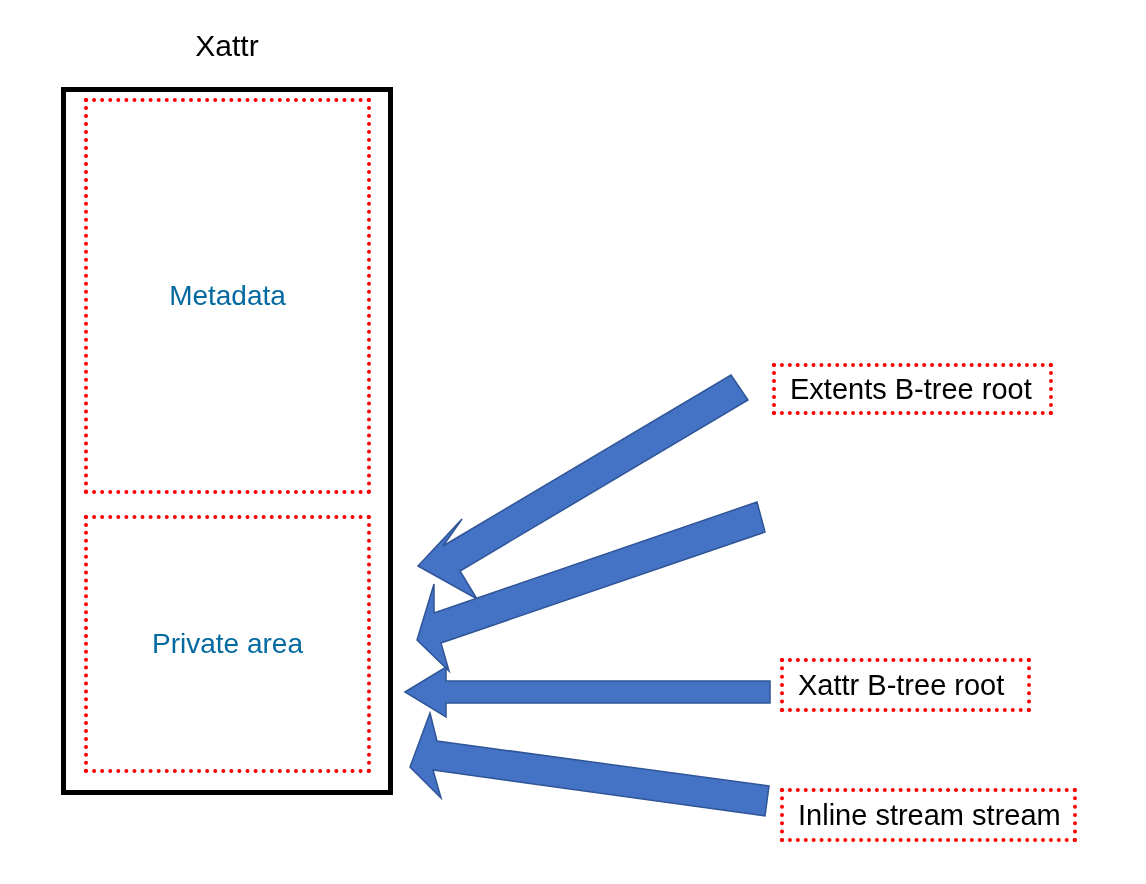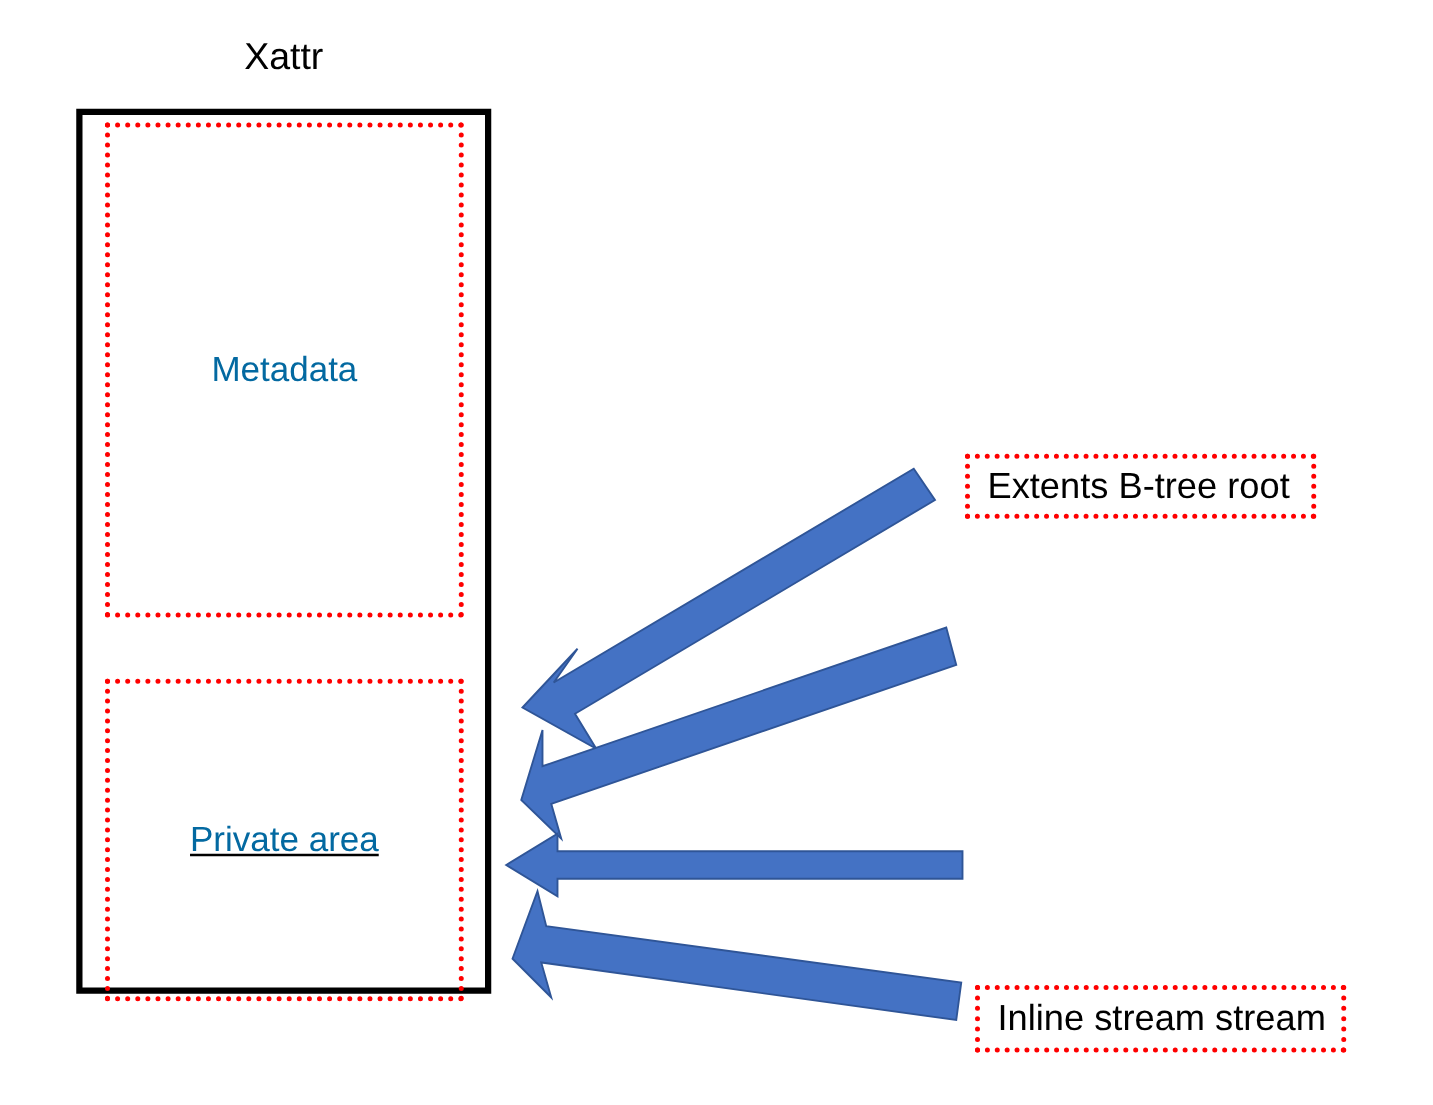--- a/index.html
+++ b/index.html
@@ -65,24 +65,23 @@
     white-space: nowrap;
   }
   #region-metadata {
     left: 84px;
     top: 98px;
     width: 287px;
     height: 396px;
   }
   #region-private {
     left: 84px;
-    top: 543px;
+    top: 515px;
     width: 287px;
     height: 258px;
-    text-decoration: underline;
   }
 
   
   .callout {
     position: absolute;
     border: 4px dotted #FF0000;
     box-sizing: border-box;
     background: transparent;
     display: flex;
     align-items: center;
@@ -126,18 +125,21 @@
     <polygon fill="#4472C4" stroke="#2F5597" stroke-width="1.5" points="405,692 446,667 446,681 770,681 770,703 446,703 446,717"></polygon>
 
     <polygon fill="#4472C4" stroke="#2F5597" stroke-width="1.5" points="410,767 430,713 437,741 769,786 765,816 433,770 441,798"></polygon>
   </svg>
 
   <div class="callout" id="callout-extents">
     <span class="callout-label">Extents B-tree root</span>
   </div>
 
 
+  <div class="callout" id="callout-xattr">
+    <span class="callout-label">Xattr B-tree root</span>
+  </div>
 
   <div class="callout" id="callout-inline">
     <span class="callout-label">Inline stream stream</span>
   </div>
 
 </div>
 
 </body></html>

